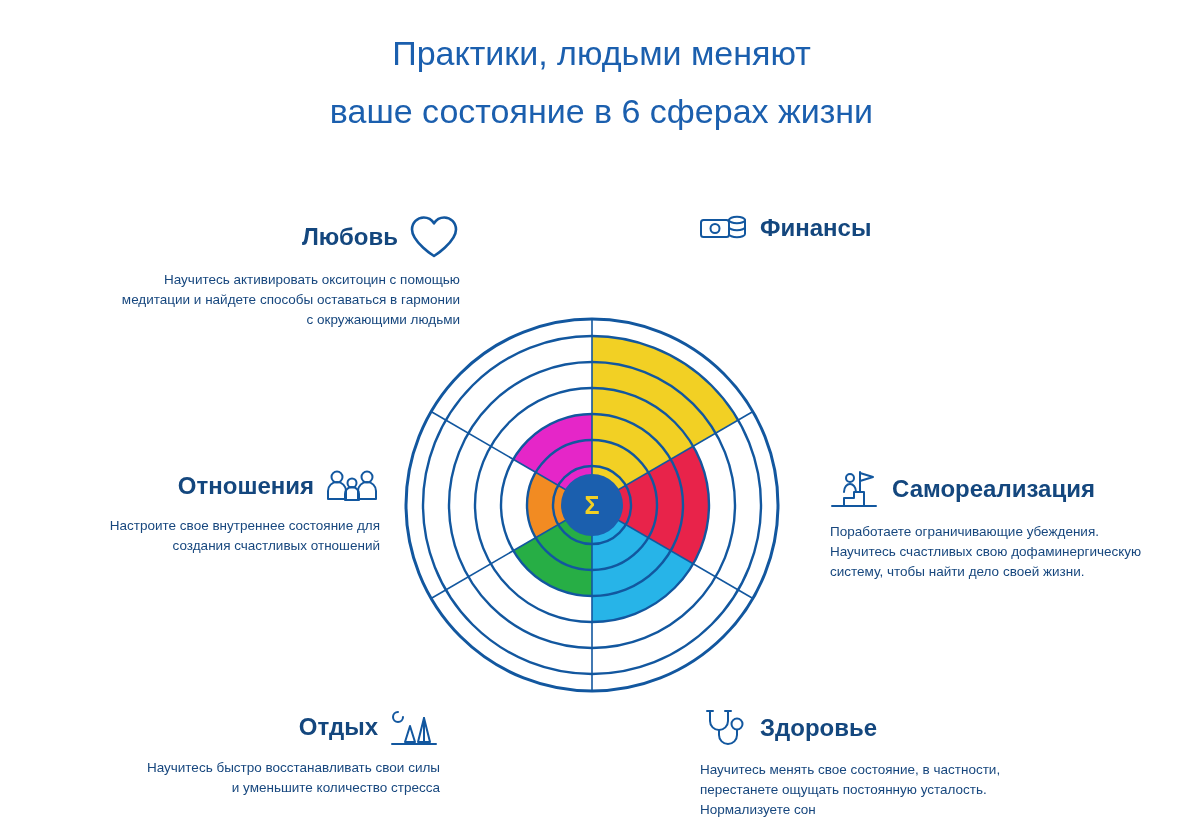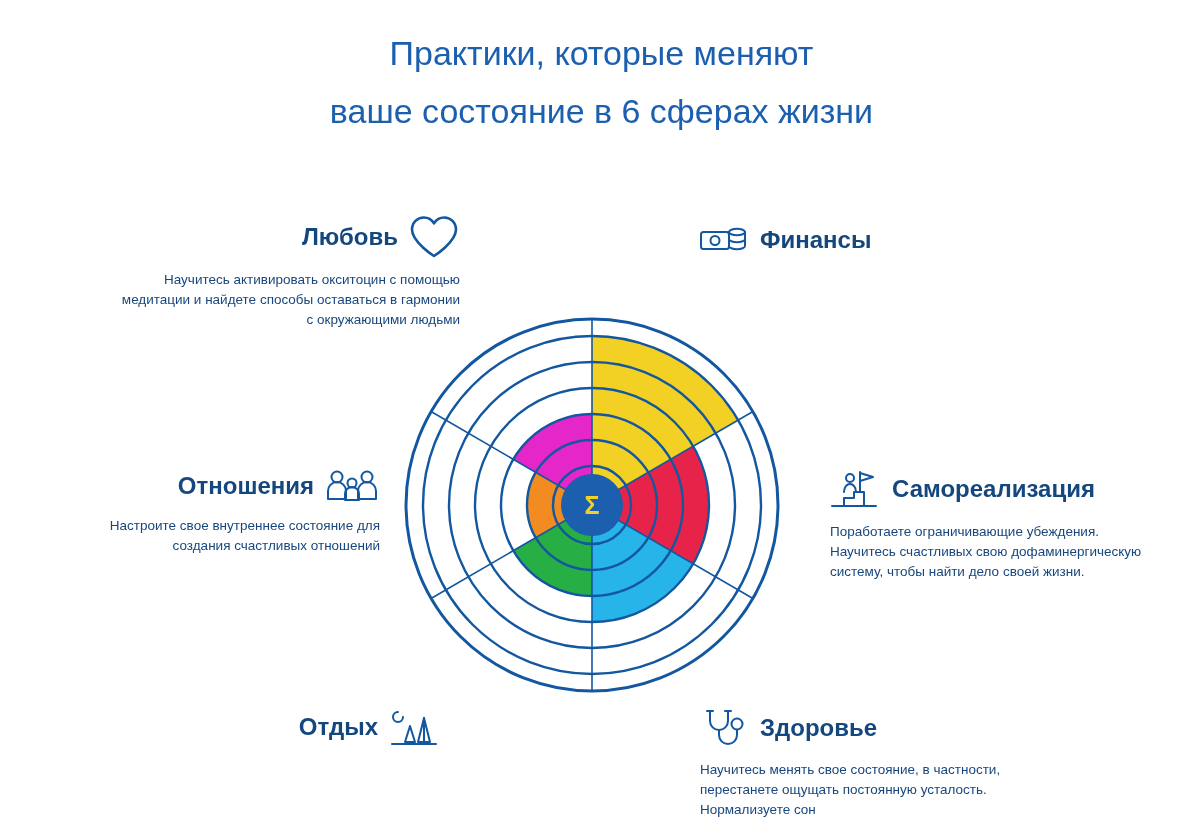--- a/index.html
+++ b/index.html
@@ -62,33 +62,33 @@
 
   
   .align-right { text-align: right; }
   .align-right .head { justify-content: flex-end; }
   .align-left { text-align: left; }
   .align-left .head { justify-content: flex-start; }
 
   #block-love      { left: 120px; top: 214px; width: 340px; }
   #block-relations { left: 80px;  top: 466px; width: 300px; }
   #block-rest      { left: 140px; top: 706px; width: 300px; }
-  #block-finance   { left: 698px; top: 220px; width: 320px; }
+  #block-finance   { left: 698px; top: 208px; width: 320px; }
   #block-self      { left: 830px; top: 466px; width: 320px; }
   #block-health    { left: 700px; top: 706px; width: 330px; }
 
   #block-finance .head,
   #block-self .head,
   #block-health .head { gap: 12px; }
 </style>
 </head>
 <body>
 
 <div class="title">
-  <span class="line">Практики, которые меняют</span>
+  <span class="line">Практики, людьми меняют</span>
   <span class="line">ваше состояние в 6 сферах жизни</span>
 </div>
 
 <div class="wheel-wrap">
   <svg width="390" height="390" viewBox="0 0 390 390">
     <defs>
 
       <clipPath id="clip-love">
         <path d="M195,195 L195,9 A186,186 0 0,0 34.9,102 Z"></path>
       </clipPath>
@@ -198,20 +198,21 @@
     <svg class="ico" width="52" height="42" viewBox="0 0 52 42">
       <g fill="none" stroke="#12579f" stroke-width="2" stroke-linejoin="round" stroke-linecap="round">
         <path d="M10 6 a5 5 0 1 0 5 5"></path>
         <path d="M30 36 L36 12 L42 36 Z"></path>
         <path d="M36 12 L36 36"></path>
         <path d="M17 36 L22 20 L27 36 Z"></path>
         <path d="M4 38 H48"></path>
       </g>
     </svg>
   </div>
+  <p>Научитесь быстро восстанавливать свои силы и уменьшите количество стресса</p>
 </div>
 
 <div class="block align-left" id="block-finance">
   <div class="head">
     <svg class="ico" width="50" height="40" viewBox="0 0 50 40">
       <g fill="none" stroke="#12579f" stroke-width="2" stroke-linejoin="round" stroke-linecap="round">
         <rect x="3" y="12" width="28" height="17" rx="2.5"></rect>
         <circle cx="17" cy="20.5" r="4.5"></circle>
         <ellipse cx="39" cy="12" rx="8" ry="3.2"></ellipse>
         <path d="M31 12 v14 c0 1.8 3.6 3.2 8 3.2 s8-1.4 8-3.2 V12"></path>

